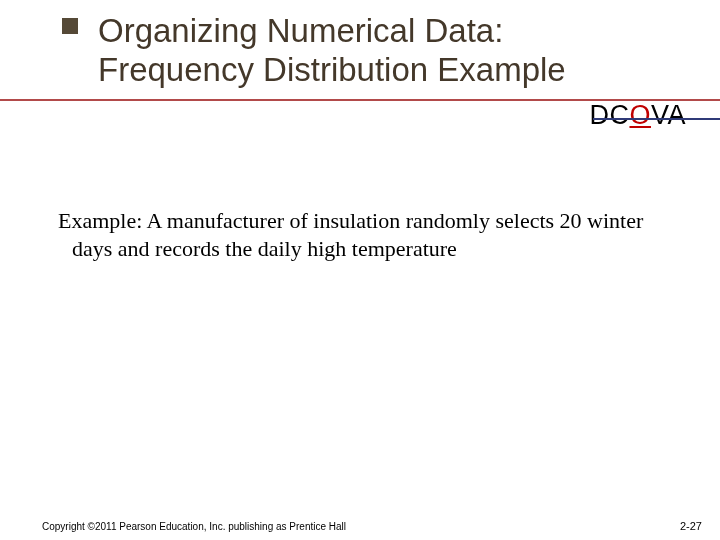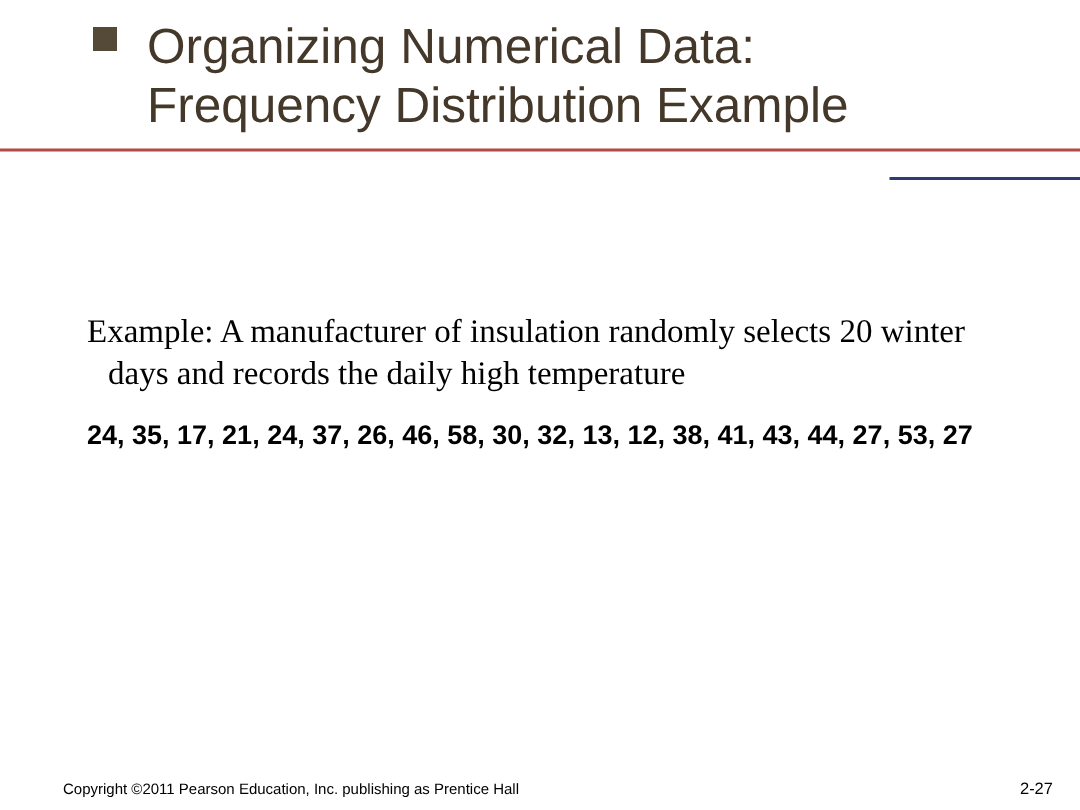--- a/index.html
+++ b/index.html
@@ -21,22 +21,24 @@
 <body>
 
 <div class="slide">
   <div class="title-bullet"></div>
   <div class="title-wrap">
     <div class="title-text">Organizing Numerical Data: Frequency Distribution Example</div>
   </div>
 
   <div class="rule-red"></div>
 
+  <div class="dcova">
+    <span>DC</span><span class="o">O</span><span>VA</span>
+  </div>
 
   <div class="rule-blue"></div>
 
   <div class="body-text">Example: A manufacturer of insulation randomly selects 20 winter days and records the daily high temperature</div>
 
-  <div class="data-list">24, 35, 17, 21, 24, 37, 26, 46, 58, 30, 32, 13, 12, 38, 41, 43, 44, 27, 53, 27</div>
 
   <div class="copyright">Copyright ©2011 Pearson Education, Inc. publishing as Prentice Hall</div>
   <div class="page-num">2-27</div>
 </div>
 
 </body></html>

